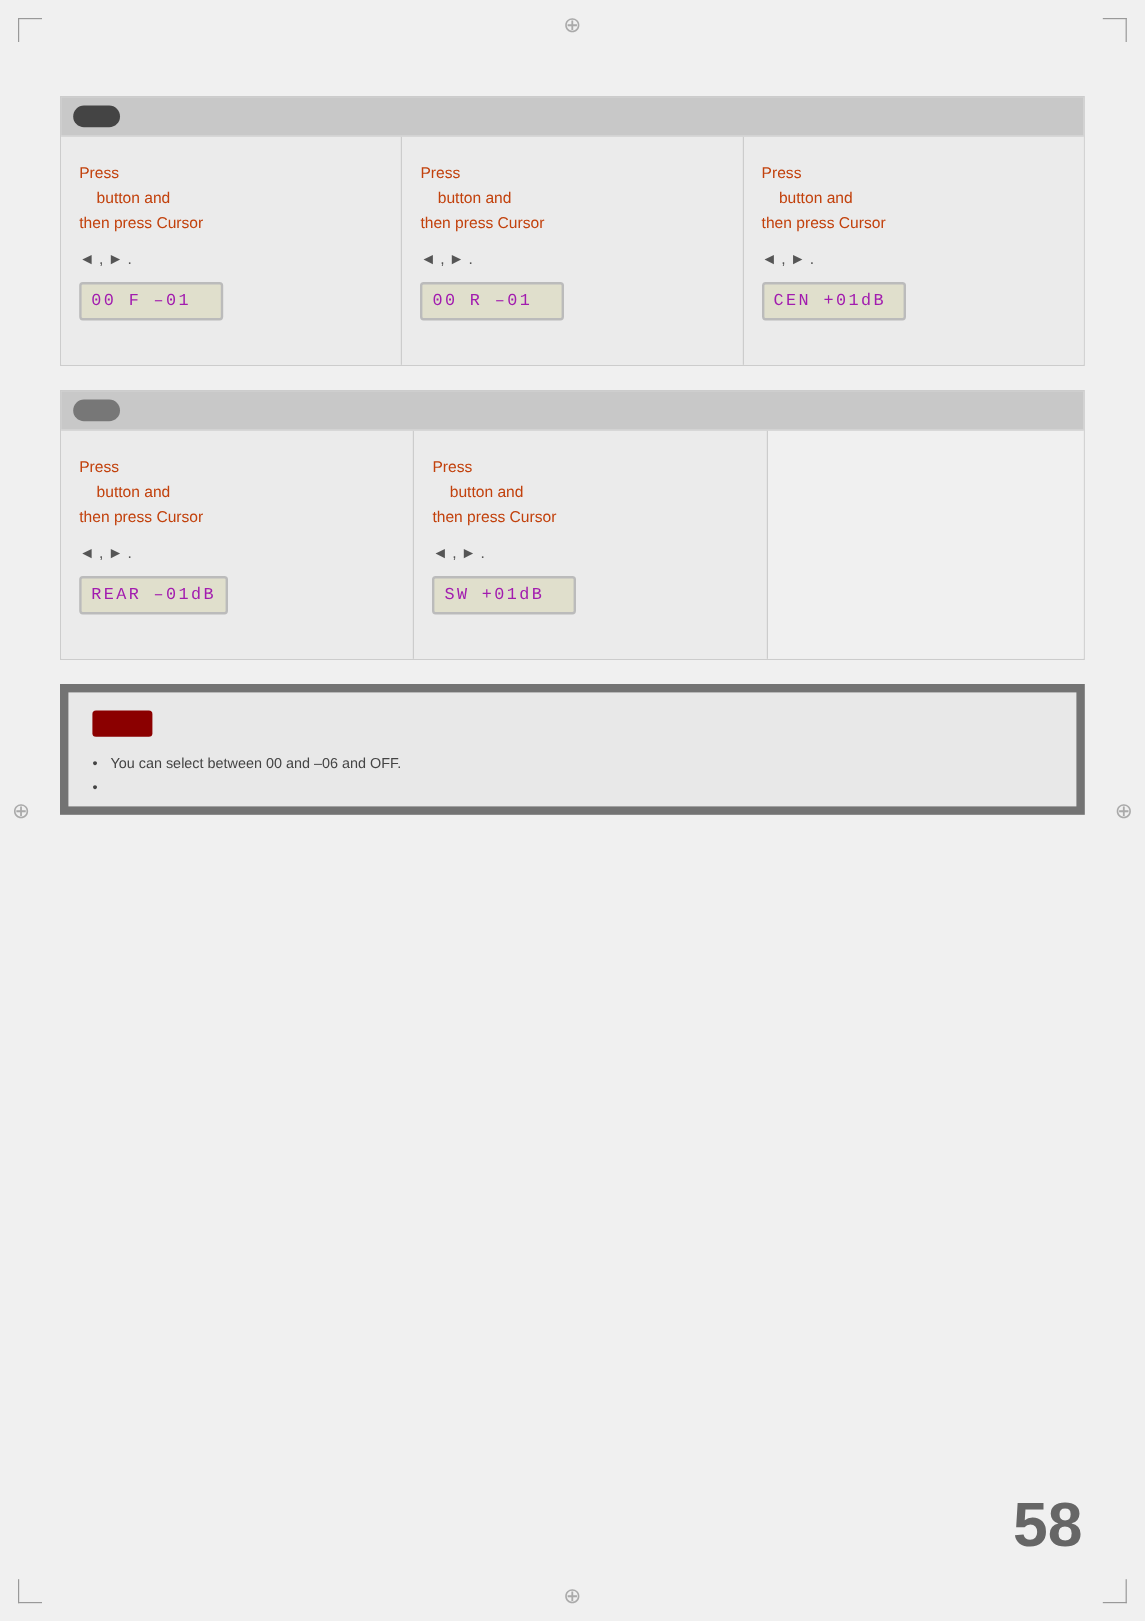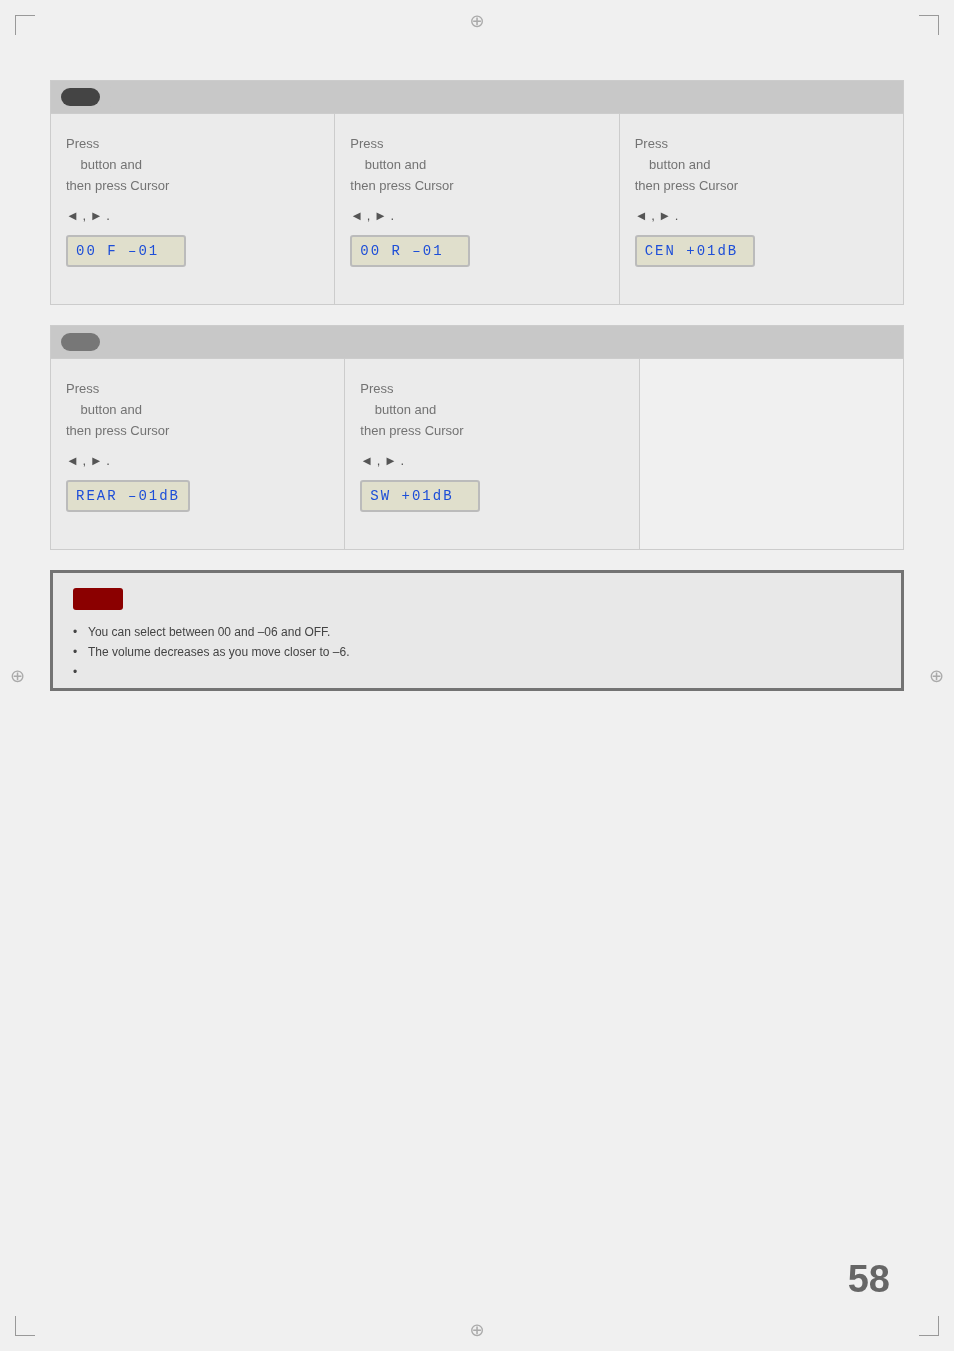--- a/index.html
+++ b/index.html
@@ -70,22 +70,22 @@
     }
 
     .note-divider {
       height: 8px;
     }
 
     
     .page-number {
       position: absolute;
       bottom: 50px;
-      right: 64px;
-      font-size: 38px;
+      right: 52px;
+      font-size: 52px;
       color: #666;
       font-weight: bold;
     }
 
     
     .top-section-wrapper {
       border: 1px solid #ccc;
       margin-bottom: 20px;
     }
 
@@ -137,39 +137,39 @@
       border-right: none;
     }
 
     .card-item-empty {
       flex: 1;
       background: #f0f0f0;
     }
 
     .press-block {
       font-size: 13px;
-      color: #737373;
+      color: #c2410c;
       line-height: 1.6;
       margin-bottom: 12px;
     }
 
     .arrows-line {
       font-size: 13px;
       color: #555;
       margin-bottom: 12px;
     }
 
     .lcd-box {
       border: 2px solid #bbb;
       border-radius: 3px;
       background: #e0dfcc;
       padding: 6px 8px;
       font-family: 'Courier New', monospace;
       font-size: 14px;
-      color: #1d4ed8;
+      color: #a21caf;
       letter-spacing: 2px;
       display: inline-block;
       min-width: 120px;
     }
   </style>
 </head>
 <body>
 
 <div class="page-container">
 
@@ -252,25 +252,24 @@
             <span>then press Cursor</span>
           </div>
           <div class="arrows-line">◄ , ► .</div>
           <div class="lcd-box">SW    +01dB</div>
         </div>
 
         <div class="card-item-empty"></div>
       </div>
     </div>
 
-    <div style="background:#e8e8e8; border:3px solid #737373; padding:15px 20px; margin-top:20px;">
+    <div style="background:#e8e8e8; border:7px solid #737373; padding:15px 20px; margin-top:20px;">
       <div style="background:#8B0000; width:50px; height:22px; border-radius:3px; margin-bottom:15px;"></div>
       <ul class="note-list">
         <li>You can select between 00 and –06 and OFF.</li>
-        <li>The volume decreases as you move closer to –6.</li>
         <li class="note-divider" style="list-style:none; height:8px; padding:0; margin:0;"></li>
       </ul>
     </div>
 
   </div>
 
   <div class="page-number">58</div>
 
 </div>
 

